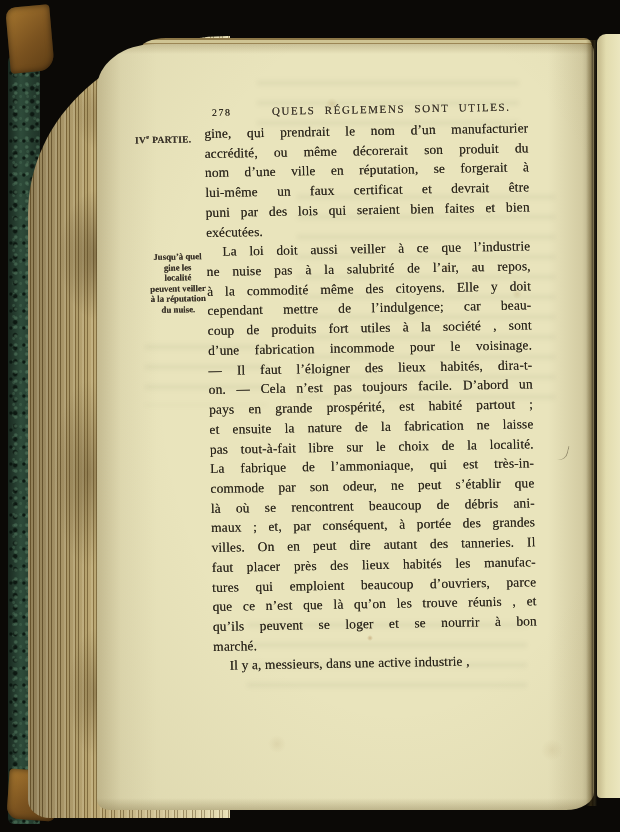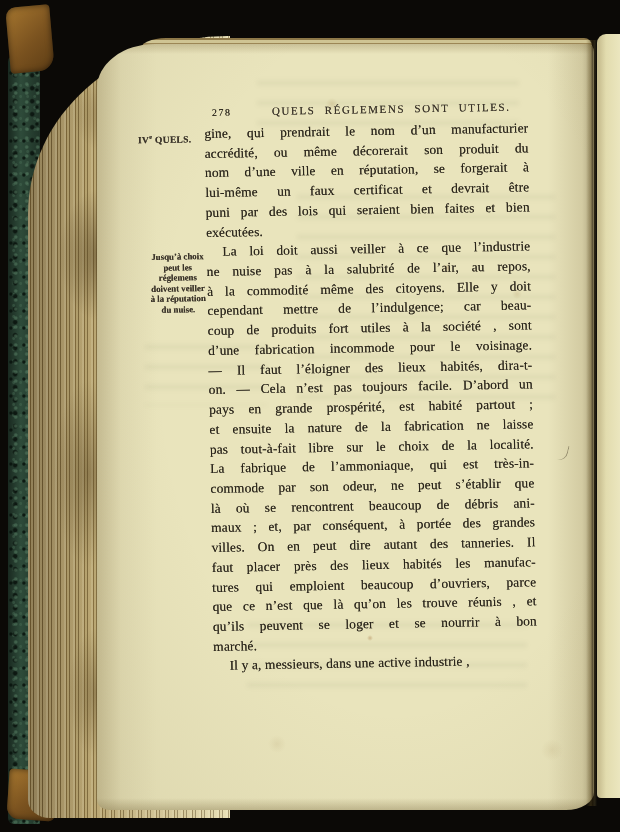--- a/index.html
+++ b/index.html
@@ -119,26 +119,26 @@
     <div class="ghost g2"></div>
     <div class="ghost g3"></div>
     <div class="ghost g4"></div>
   </div>
 
   <div class="gutter"></div>
 
   <div class="content">
     <div class="pagenum">278</div>
     <div class="runhead">QUELS RÉGLEMENS SONT UTILES.</div>
-    <div class="partnote"><span>IV</span><sup>e</sup> <span>QUELS.</span></div>
+    <div class="partnote"><span>IV</span><sup>e</sup> <span>PARTIE.</span></div>
     <div class="sidenote">
-        <div>Jusqu’à choix</div>
-        <div>peut les</div>
-        <div>réglemens</div>
-        <div>doivent veiller</div>
+        <div>Jusqu’à quel</div>
+        <div>gine les</div>
+        <div>localité</div>
+        <div>peuvent veiller</div>
         <div>à la réputation</div>
         <div>du nuise.</div>
       </div>
     <div class="bodytext">
         <div class="bline">gine, qui prendrait le nom d’un manufacturier</div>
         <div class="bline">accrédité, ou même décorerait son produit du</div>
         <div class="bline">nom d’une ville en réputation, se forgerait à</div>
         <div class="bline">lui-même un faux certificat et devrait être</div>
         <div class="bline">puni par des lois qui seraient bien faites et bien</div>
         <div class="bline end">exécutées.</div>

